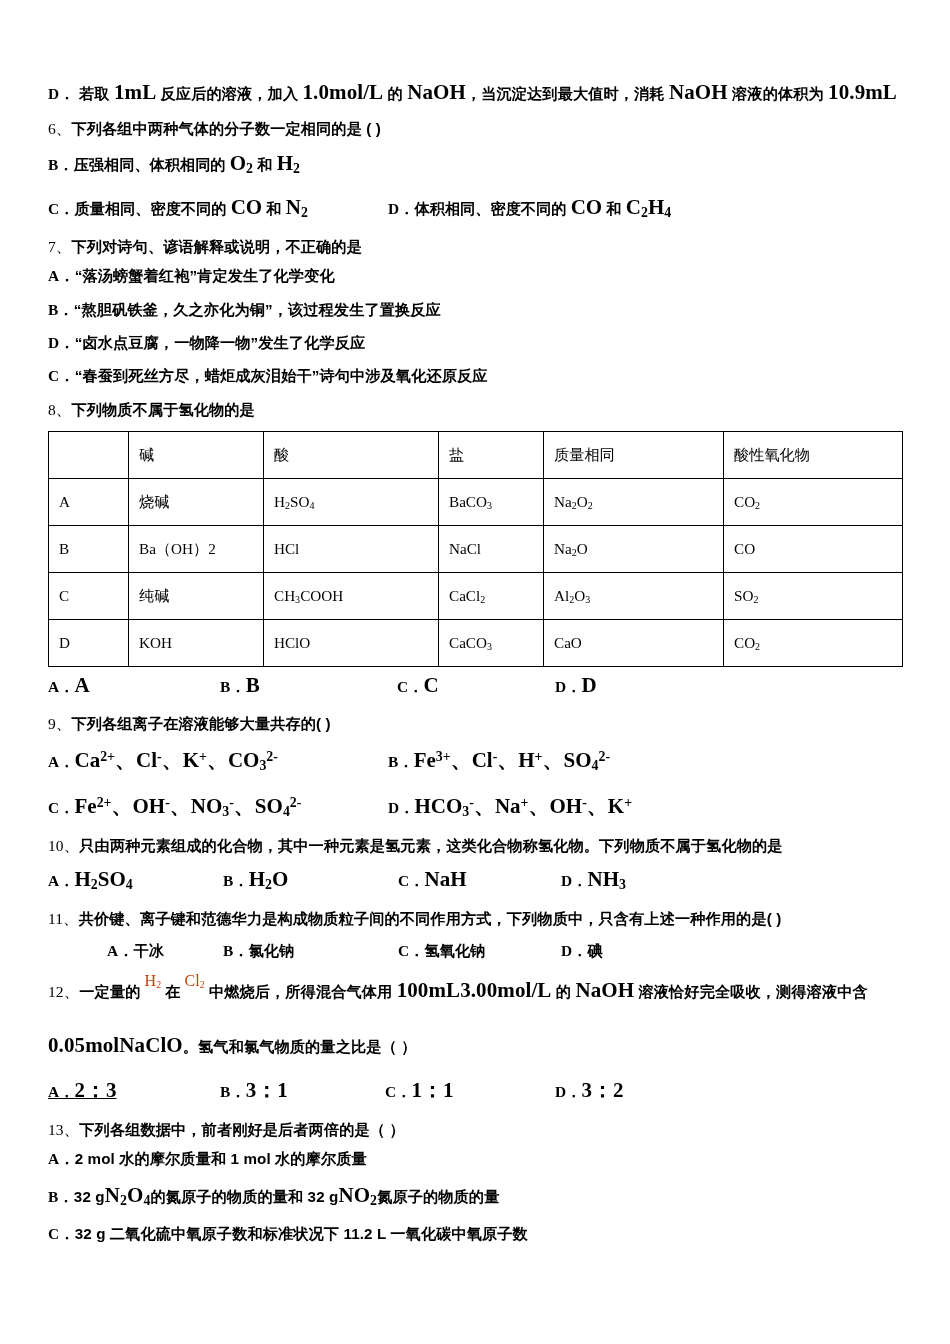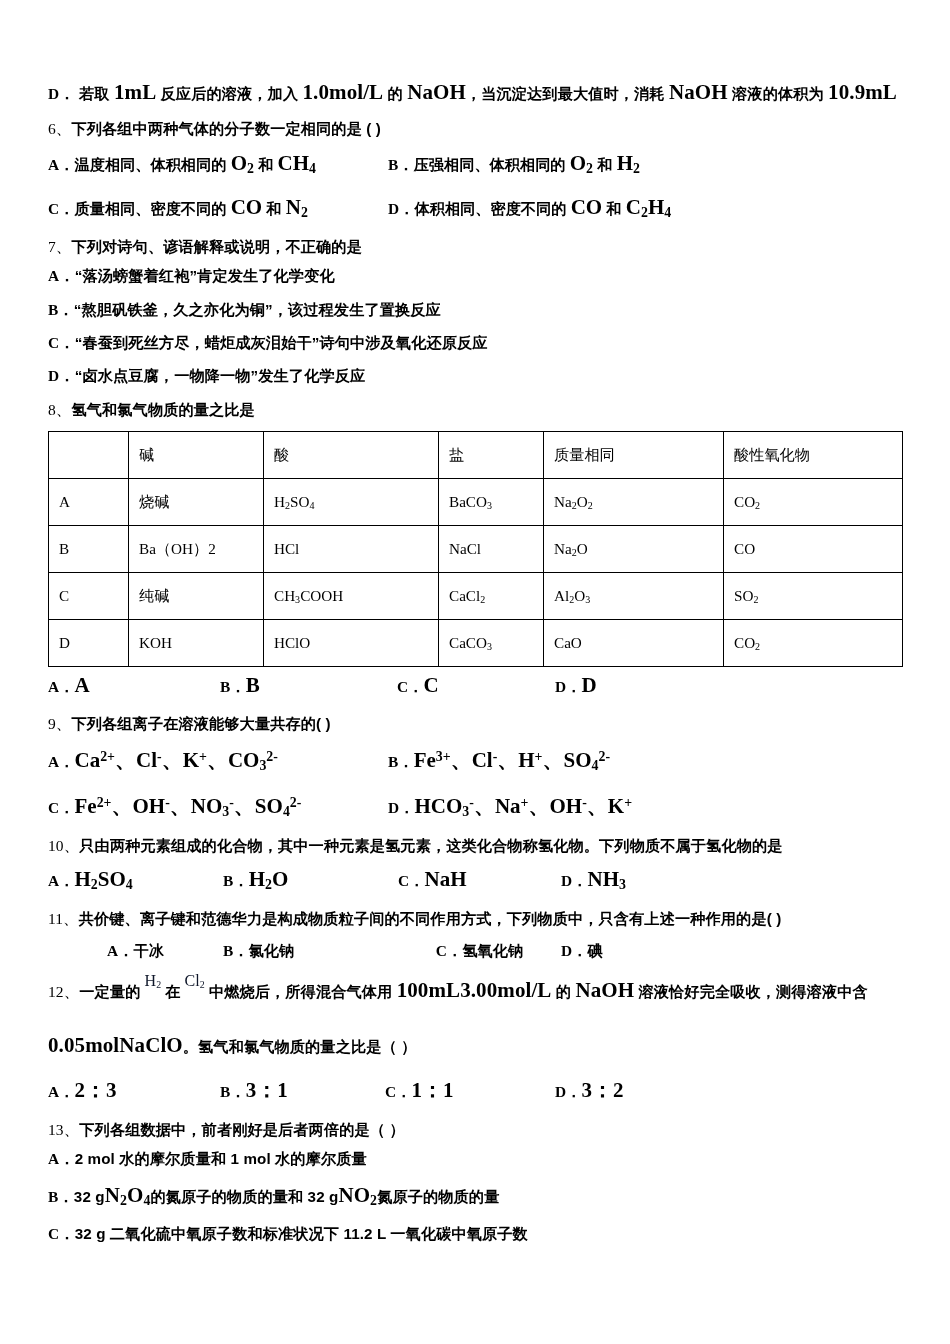--- a/index.html
+++ b/index.html
@@ -74,31 +74,31 @@
   }
   .opt { white-space: nowrap; font-weight: bold; font-size: 15.2px; }
 
   .w2 > .opt:nth-child(1) { width: 340px; }
   .w2 > .opt:nth-child(2) { width: auto; }
 
   .w4-q8 > .opt:nth-child(1) { width: 172px; }
   .w4-q8 > .opt:nth-child(2) { width: 177px; }
   .w4-q8 > .opt:nth-child(3) { width: 158px; }
 
-  .w4-q12 > .opt:nth-child(1) { width: 172px; }
+  .w4-q12 > .opt:nth-child(1) { width: 172px; text-decoration: underline; }
   .w4-q12 > .opt:nth-child(2) { width: 165px; }
   .w4-q12 > .opt:nth-child(3) { width: 170px; }
 
   .w4-q10 > .opt:nth-child(1) { width: 175px; }
   .w4-q10 > .opt:nth-child(2) { width: 175px; }
   .w4-q10 > .opt:nth-child(3) { width: 163px; }
 
   .w4-q11 > .opt:nth-child(1) { width: 175px; text-align: center; }
   .w4-q11 > .opt:nth-child(2) { width: 175px; }
-  .w4-q11 > .opt:nth-child(3) { width: 163px; text-align: center; }
+  .w4-q11 > .opt:nth-child(3) { width: 163px; }
 
   
   table.cls {
     border-collapse: collapse;
     width: 854px;
     margin: 4px 0 6px 0;
     table-layout: fixed;
   }
   table.cls td {
     border: 1.3px solid #000000;
@@ -120,21 +120,21 @@
   col.c2 { width: 175px; }
   col.c3 { width: 105px; }
   col.c4 { width: 180px; }
   col.c5 { width: 179px; }
 
   
   .imgf {
     font-family: "Liberation Serif", "DejaVu Serif", serif;
     font-weight: normal;
     font-size: 16px;
-    color: #0f172a;
+    color: #c2410c;
     position: relative;
     top: -11px;
     padding: 0 4px;
   }
   .imgf sub { font-size: 0.62em; vertical-align: -0.18em; }
 
   .q12a { margin-bottom: 34px; }
   .q12b { margin-bottom: 20px; }
   .gap-before-13 { margin-top: 6px; }
 </style>
@@ -147,23 +147,20 @@
     <span class="ol">D．</span>
     <span>若取 </span><span class="f">1mL</span><span> 反应后的溶液，加入 </span><span class="f">1.0mol/L</span><span> 的 </span><span class="f">NaOH</span><span>，当沉淀达到最大值时，消耗 </span><span class="f">NaOH</span><span> 溶液的体积为 </span><span class="f">10.9mL</span>
   </div>
 
   <div class="line stem-line">
     <span class="qnum">6、</span><span>下列各组中两种气体的分子数一定相同的是 (    )</span>
   </div>
 
   <div class="opts w2">
     <div class="opt">
-      <span class="ol">A．</span><span>温度相同、体积相同的 </span><span class="f"><span>O</span><sub>2</sub></span><span> 和 </span><span class="f"><span>CH</span><sub>4</sub></span>
-    </div>
-    <div class="opt">
       <span class="ol">B．</span><span>压强相同、体积相同的 </span><span class="f"><span>O</span><sub>2</sub></span><span> 和 </span><span class="f"><span>H</span><sub>2</sub></span>
     </div>
   </div>
 
   <div class="opts w2">
     <div class="opt">
       <span class="ol">C．</span><span>质量相同、密度不同的 </span><span class="f"><span>CO</span></span><span> 和 </span><span class="f"><span>N</span><sub>2</sub></span>
     </div>
     <div class="opt">
       <span class="ol">D．</span><span>体积相同、密度不同的 </span><span class="f"><span>CO</span></span><span> 和 </span><span class="f"><span>C</span><sub>2</sub><span>H</span><sub>4</sub></span>
@@ -173,28 +170,28 @@
   <div class="line stem-line">
     <span class="qnum">7、</span><span>下列对诗句、谚语解释或说明，不正确的是</span>
   </div>
   <div class="line optline">
     <span class="ol">A．</span><span>“落汤螃蟹着红袍”肯定发生了化学变化</span>
   </div>
   <div class="line optline">
     <span class="ol">B．</span><span>“熬胆矾铁釜，久之亦化为铜”，该过程发生了置换反应</span>
   </div>
   <div class="line optline">
+    <span class="ol">D．</span><span>“卤水点豆腐，一物降一物”发生了化学反应</span>
+  </div>
+  <div class="line optline">
     <span class="ol">C．</span><span>“春蚕到死丝方尽，蜡炬成灰泪始干”诗句中涉及氧化还原反应</span>
   </div>
-  <div class="line optline">
-    <span class="ol">D．</span><span>“卤水点豆腐，一物降一物”发生了化学反应</span>
-  </div>
-
-  <div class="line stem-line">
-    <span class="qnum">8、</span><span>氢气和氯气物质的量之比是</span>
+
+  <div class="line stem-line">
+    <span class="qnum">8、</span><span>下列物质不属于氢化物的是</span>
   </div>
 
   <table class="cls">
     <colgroup>
       <col class="c0">
         <col class="c1">
         <col class="c2">
         <col class="c3">
         <col class="c4">
         <col class="c5">

